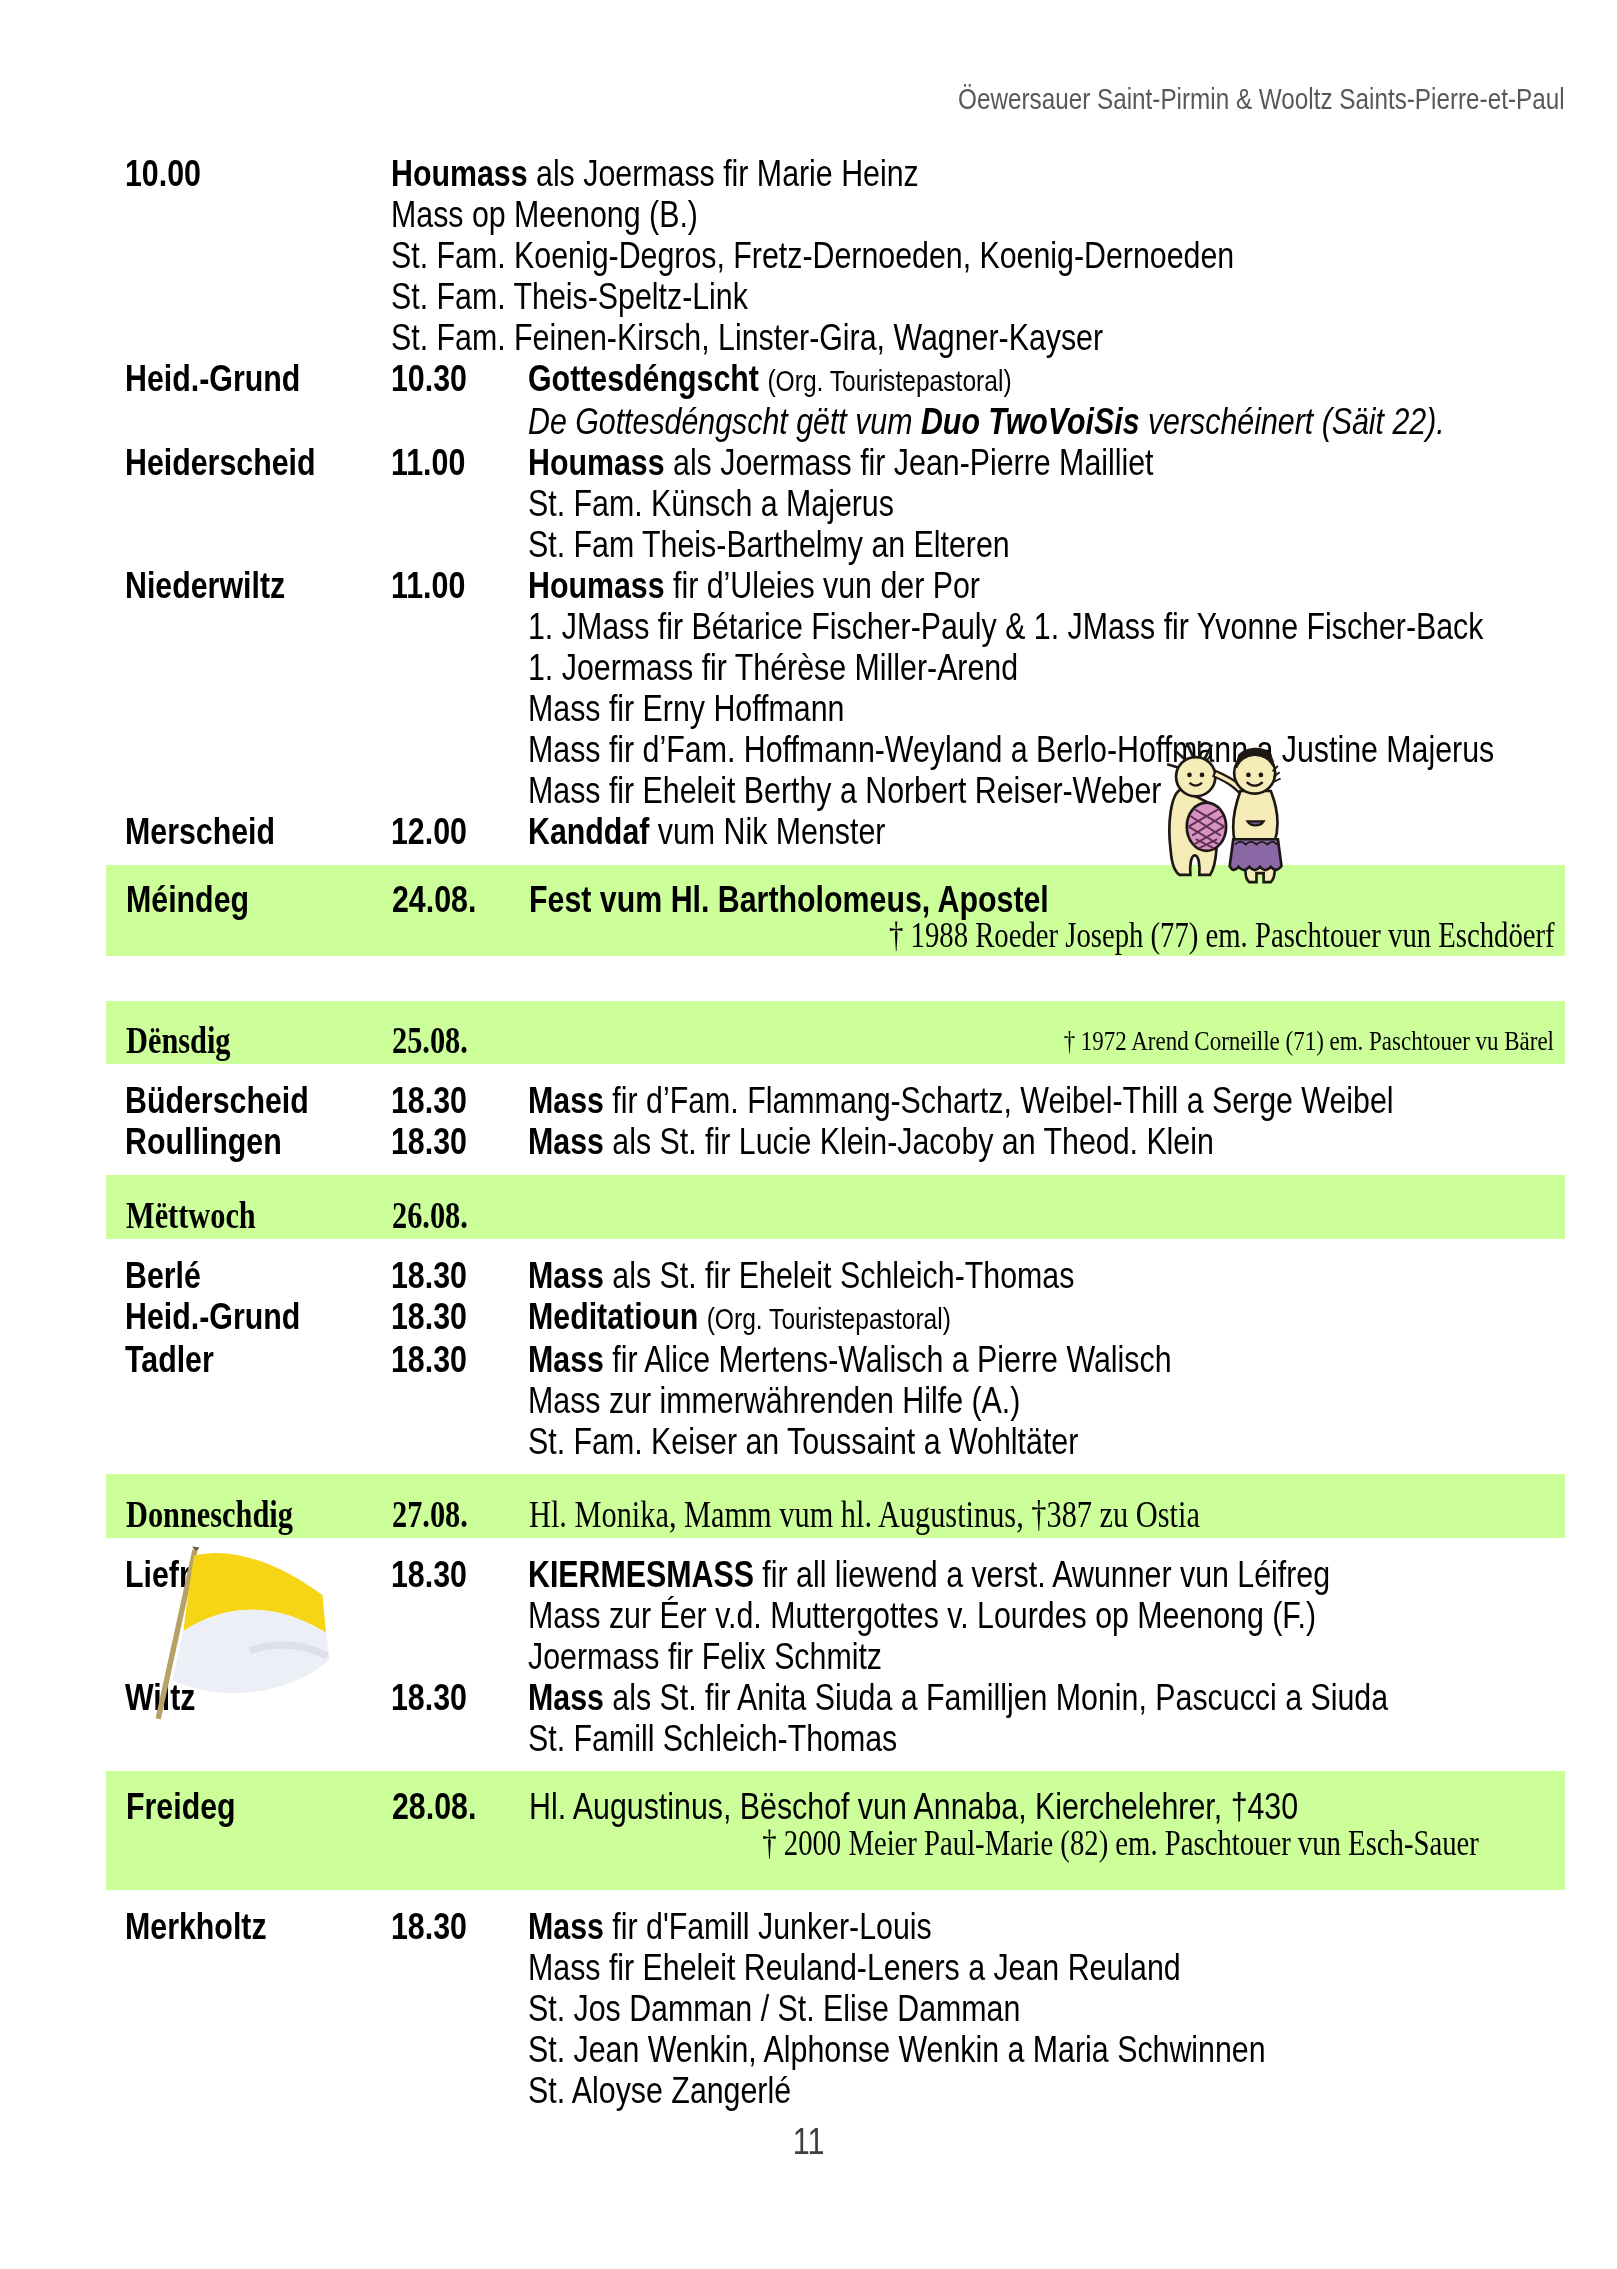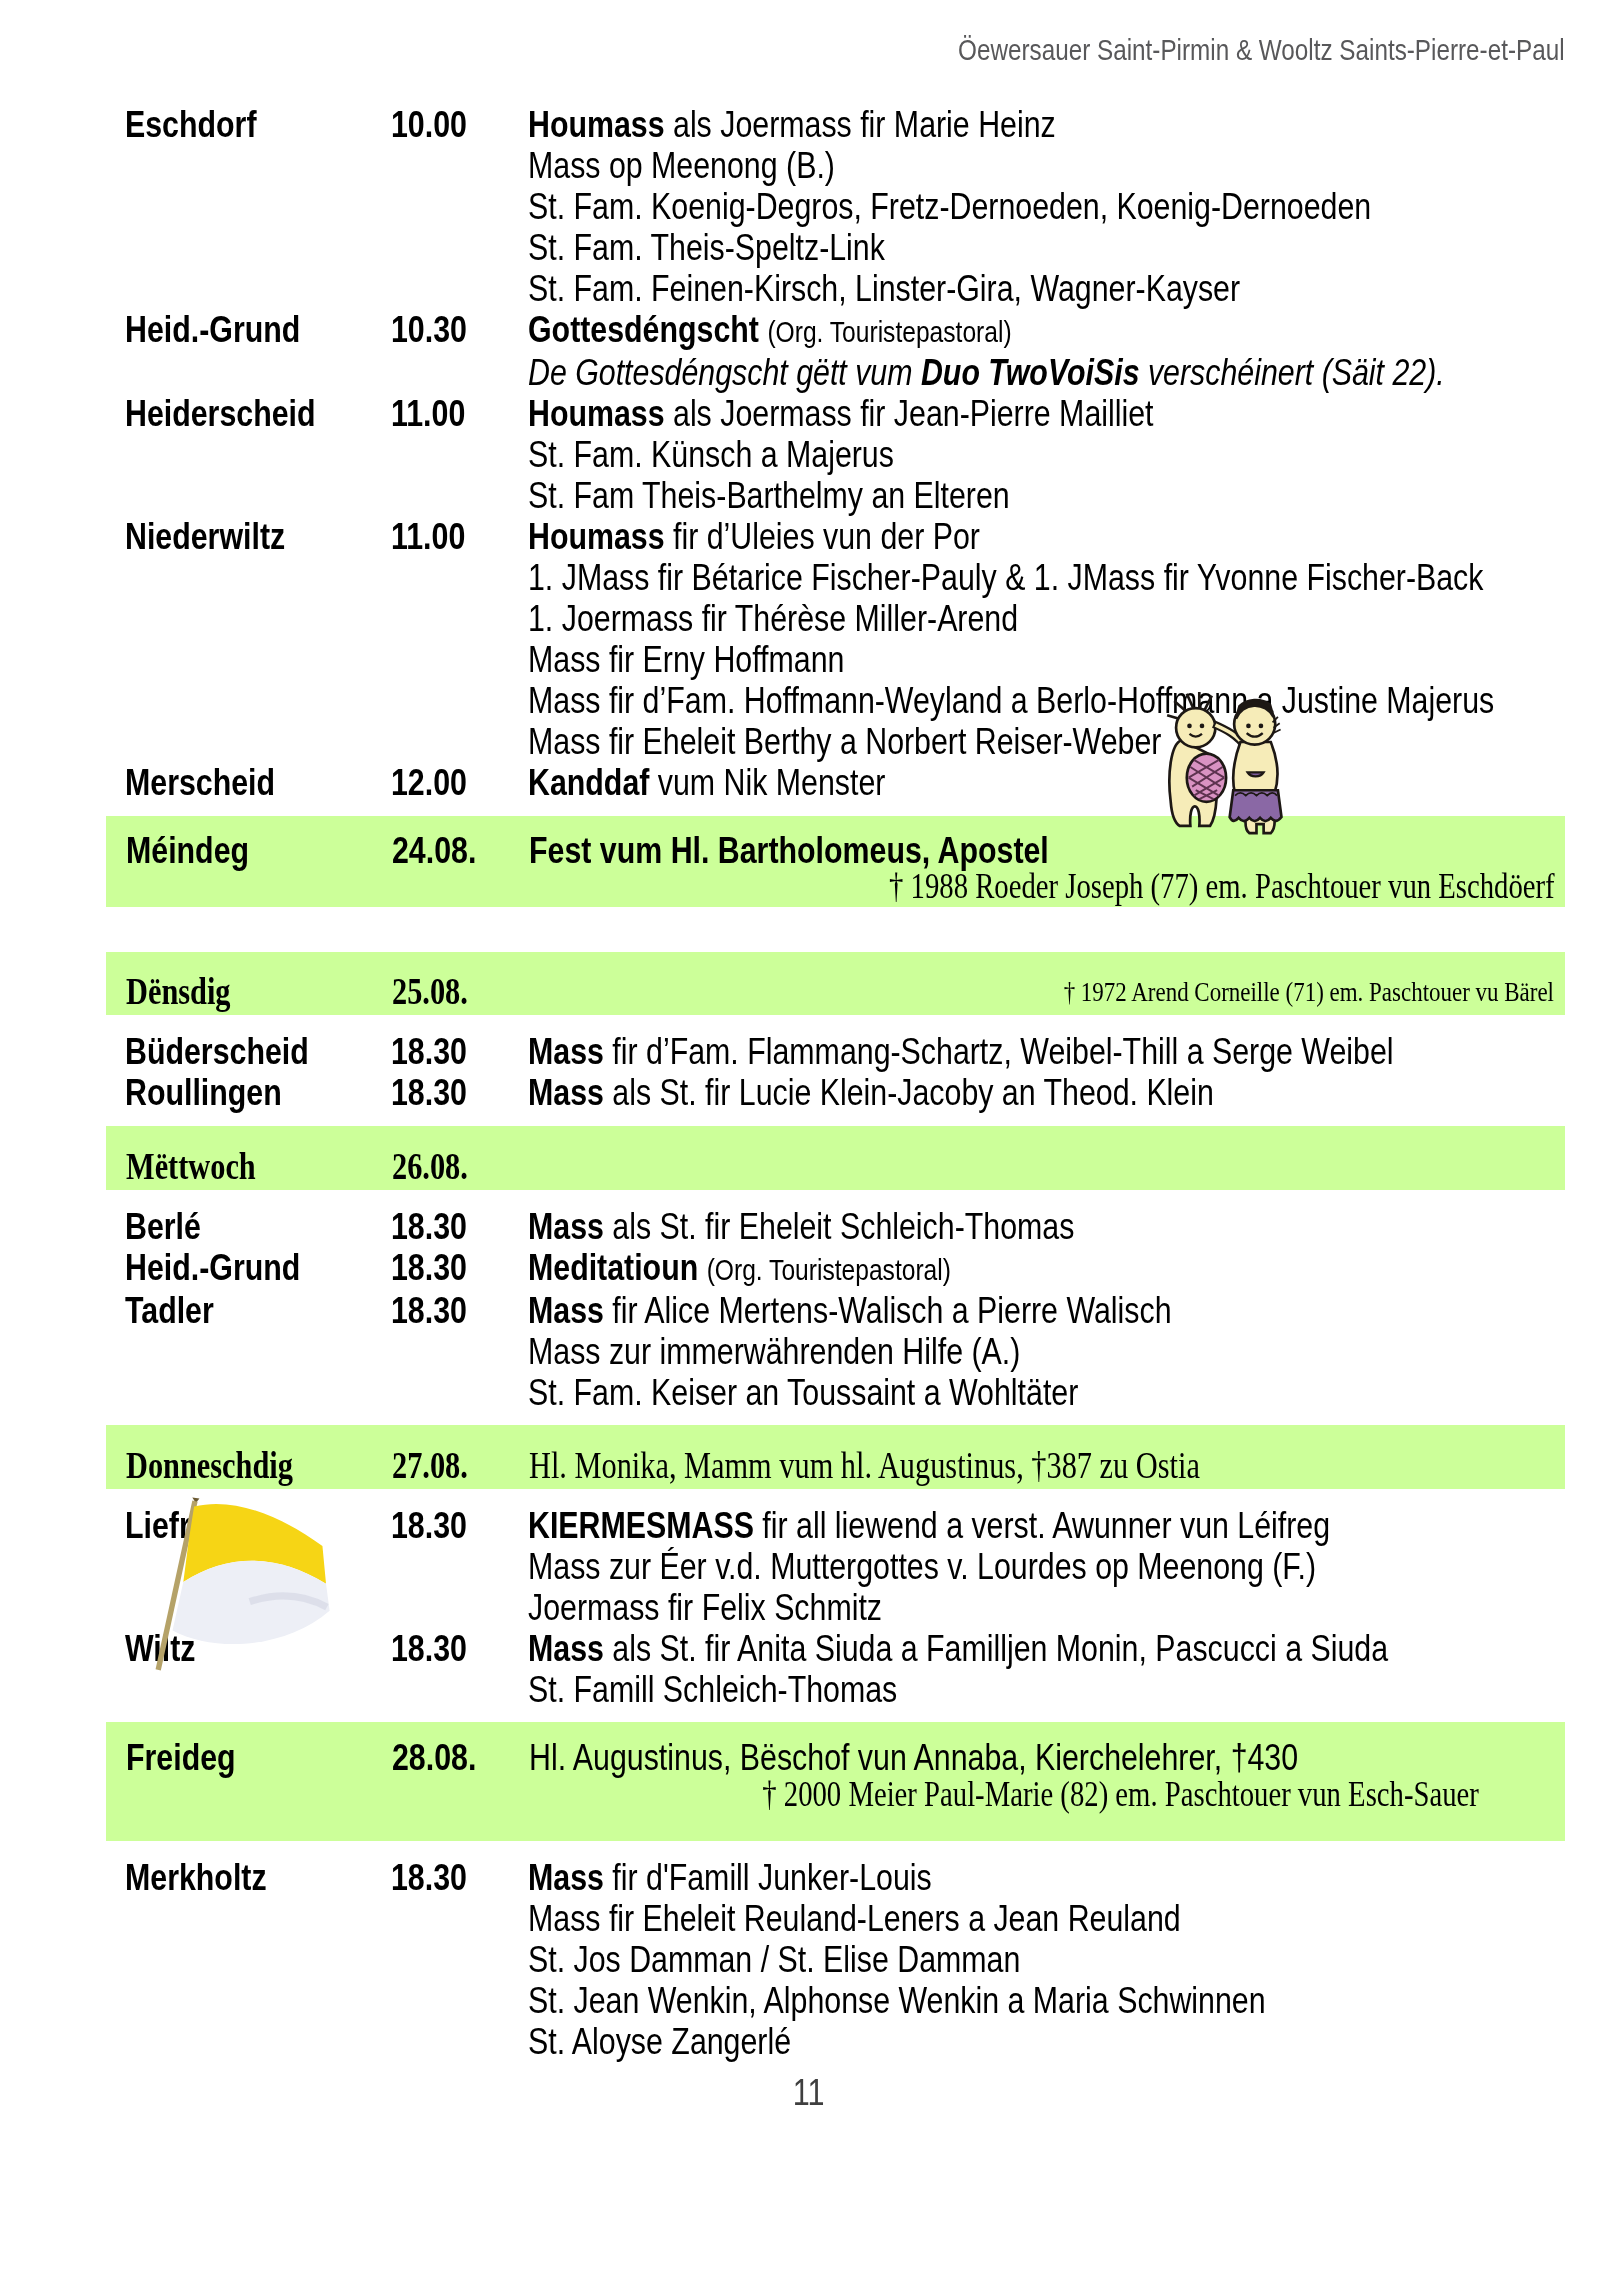--- a/index.html
+++ b/index.html
@@ -3,21 +3,21 @@
 <meta charset="utf-8">
 <style>
   html,body{margin:0;padding:0;background:#fff;}
   body{width:1617px;height:2269px;overflow:hidden;color:#000;
        font-family:"Liberation Sans",sans-serif;position:relative;}
   
   .cx  {display:inline-block;transform:scaleX(0.82);transform-origin:0 50%;white-space:nowrap;}
   .cx-r{display:inline-block;transform:scaleX(0.82);transform-origin:100% 50%;white-space:nowrap;}
   .cx-c{display:inline-block;transform:scaleX(0.85);transform-origin:50% 50%;white-space:nowrap;}
 
-  .header{padding:32px 52px 0 125px;text-align:right;font-size:29.6px;line-height:36px;color:#58585a;}
+  .header{padding:81px 52px 0 125px;text-align:right;font-size:29.6px;line-height:36px;color:#58585a;}
 
   #schedule{margin-top:36px;}
   .entry{display:grid;grid-template-columns:266px 137px 1fr;padding:0 52px 0 125px;position:relative;}
   .loc,.time{font-weight:bold;font-size:37px;line-height:41px;}
   .lines{min-width:0;}
   .line{font-size:37px;line-height:41px;}
   .seg-b{font-weight:bold;}
   .seg-i{font-style:italic;}
   .seg-s{font-size:30px;}
 
@@ -41,21 +41,20 @@
 </style>
 </head>
 <body>
 
 <div class="header">
   <span class="cx-r">Öewersauer Saint-Pirmin &amp; Wooltz Saints-Pierre-et-Paul</span>
 </div>
 
 <div id="schedule">
     <div class="entry">
-      <div class="loc"><span class="cx">Eschdorf</span></div>
       <div class="time"><span class="cx">10.00</span></div>
       <div class="lines">
         <div class="line"><span class="cx"><span class="seg-b ">Houmass</span><span> als Joermass fir Marie Heinz</span></span></div>
         <div class="line"><span class="cx"><span>Mass op Meenong (B.)</span></span></div>
         <div class="line"><span class="cx"><span>St. Fam. Koenig-Degros, Fretz-Dernoeden, Koenig-Dernoeden</span></span></div>
         <div class="line"><span class="cx"><span>St. Fam. Theis-Speltz-Link</span></span></div>
         <div class="line"><span class="cx"><span>St. Fam. Feinen-Kirsch, Linster-Gira, Wagner-Kayser</span></span></div>
       </div>
     </div>
     <div class="entry">

